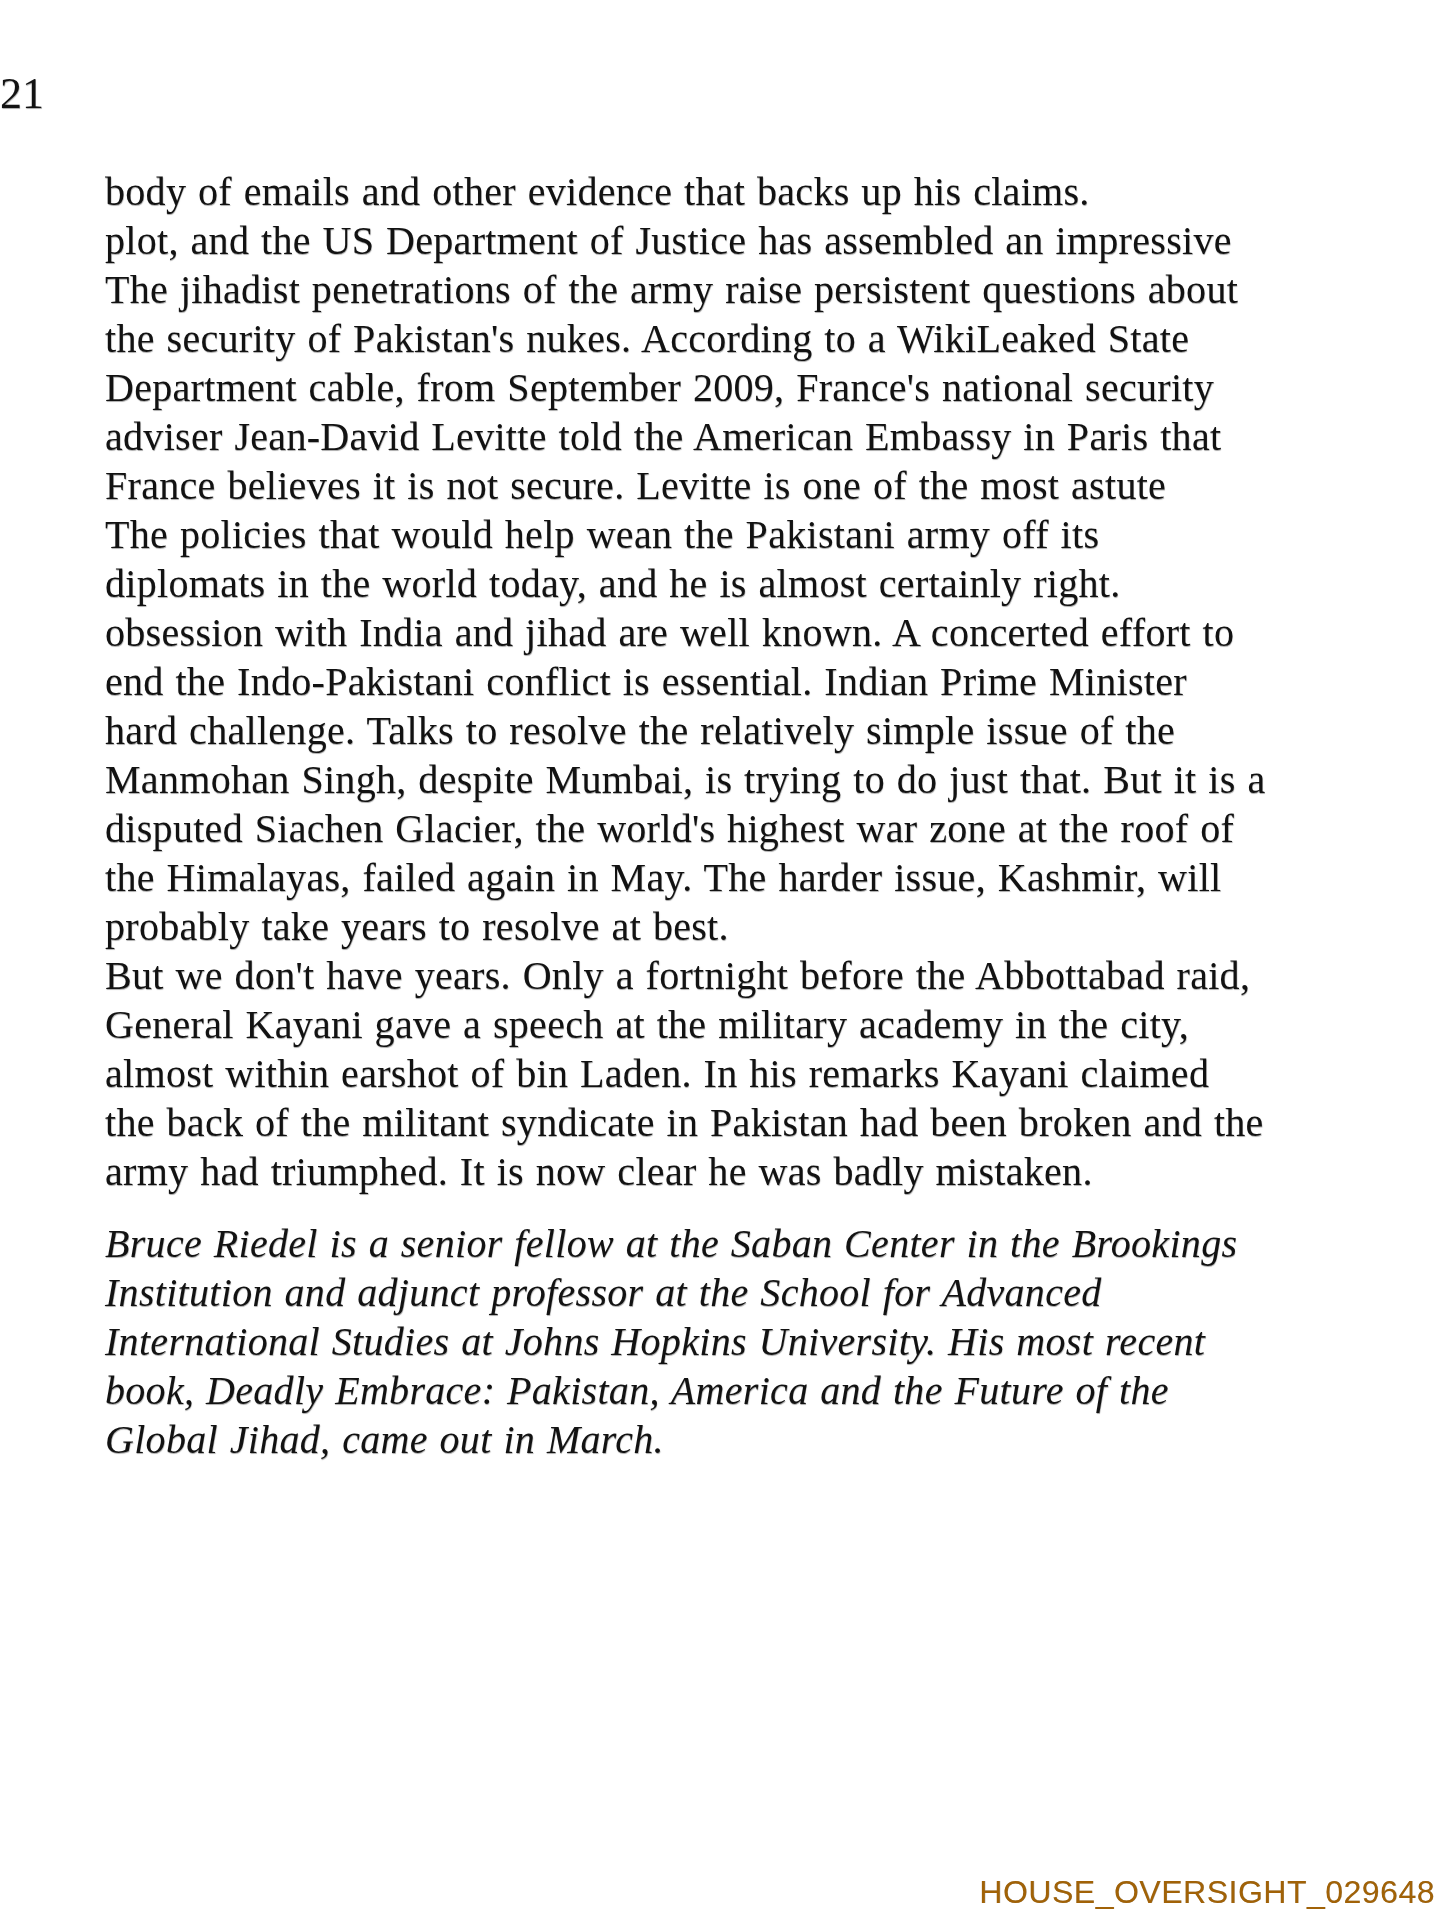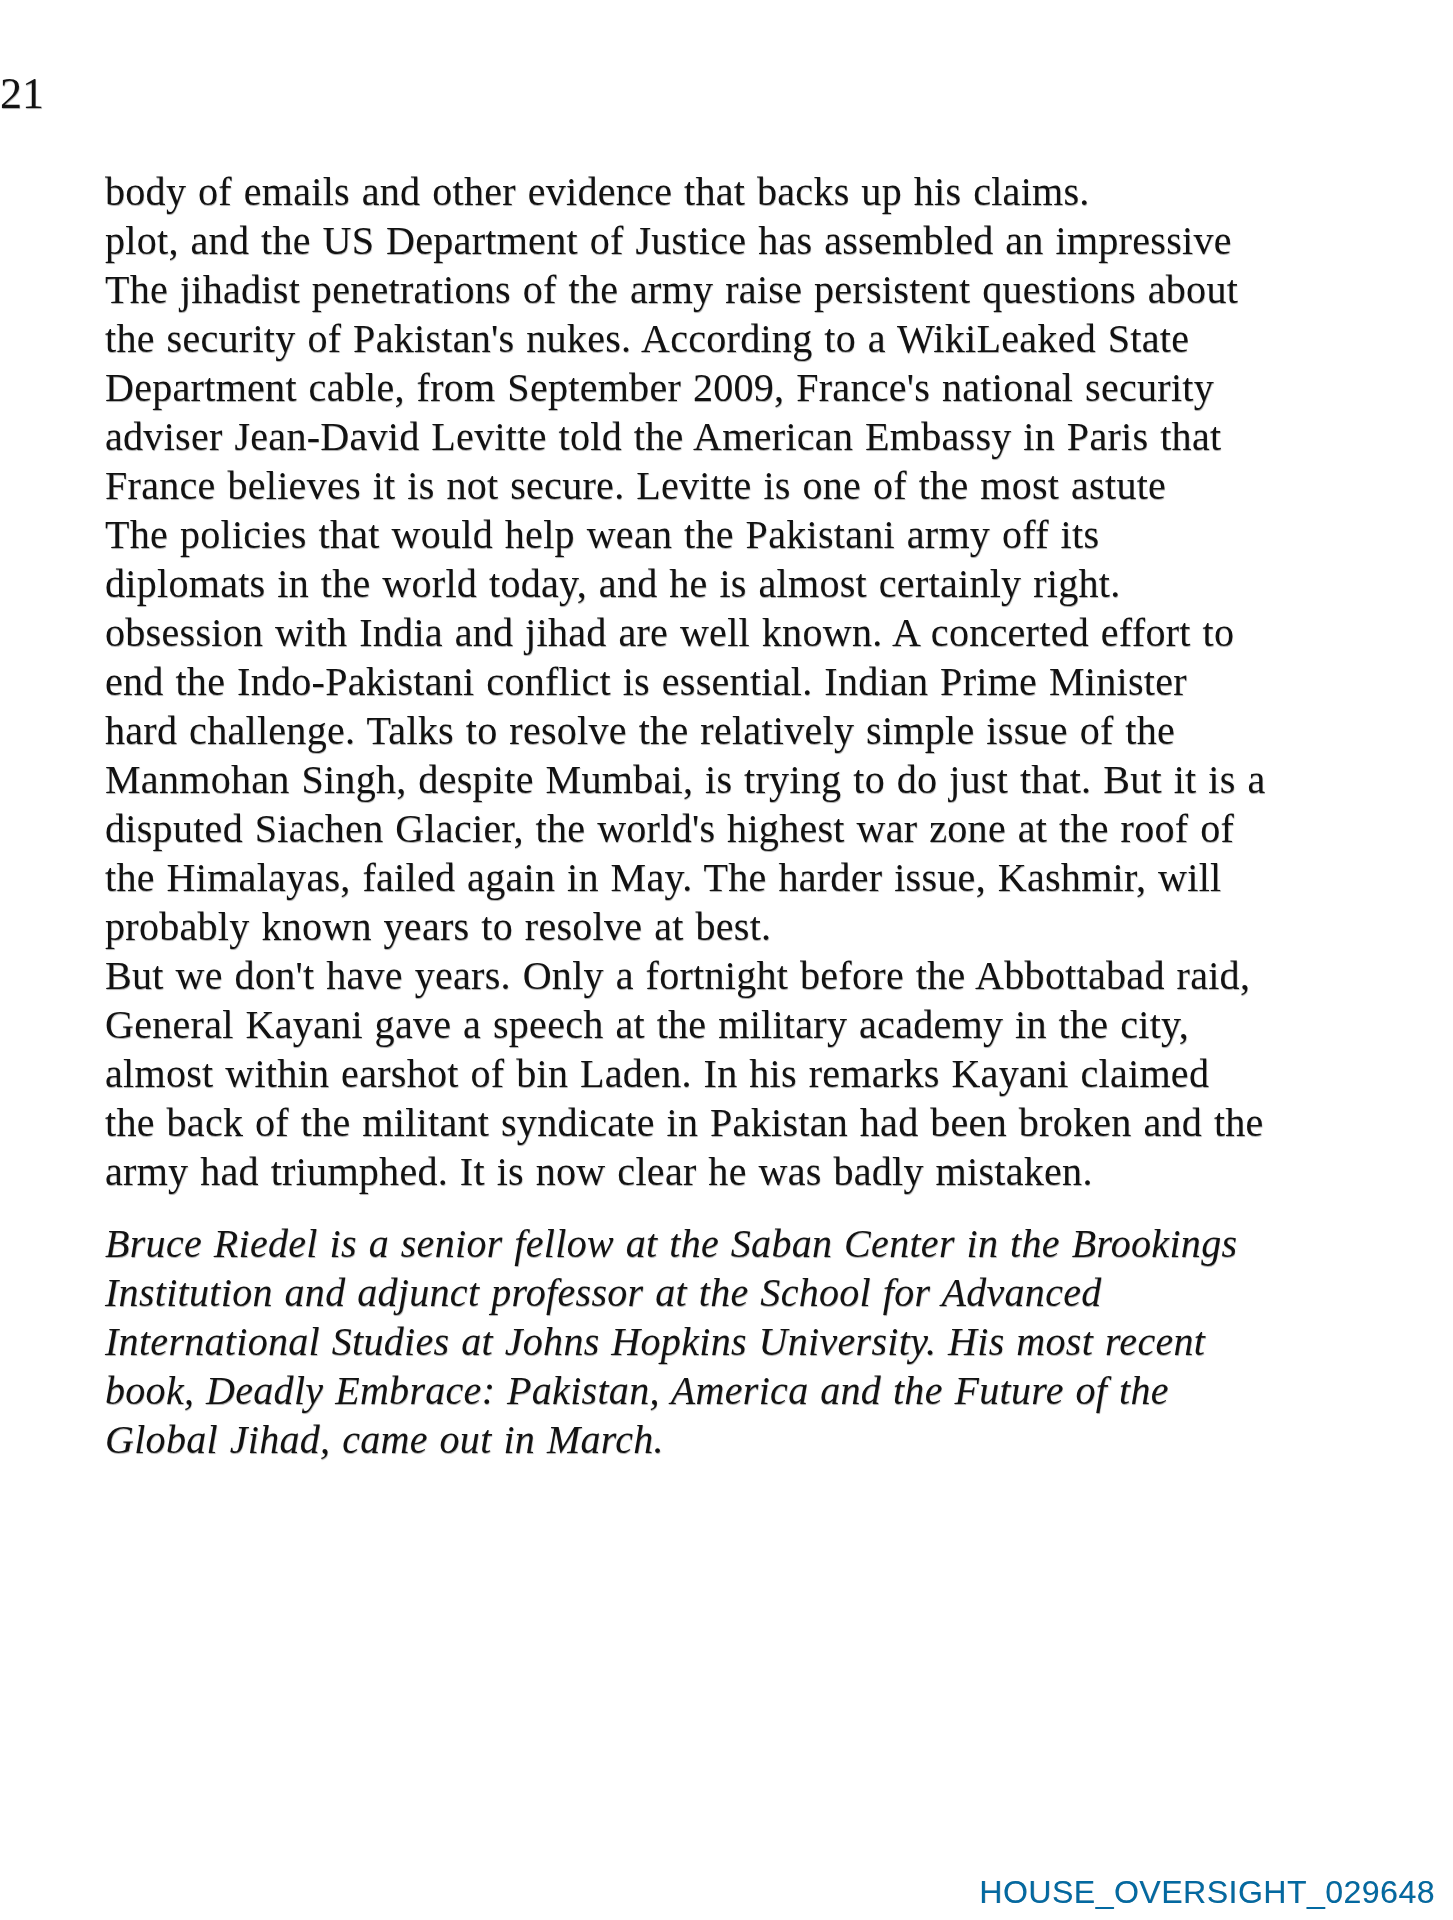--- a/index.html
+++ b/index.html
@@ -43,21 +43,21 @@
     margin-top: 23px;
     font-style: italic;
   }
   .bates-number {
     position: absolute;
     top: 1876px;
     right: 18px;
     font-family: "Liberation Sans", sans-serif;
     font-size: 32px;
     line-height: 1.0;
-    color: #0369a1;
+    color: #a16207;
     letter-spacing: 0.5px;
     text-shadow: 0.3px 0.4px 0.5px rgba(90,90,90,0.45);
   }
 </style>
 </head>
 <body>
 
 <div class="page-number">21</div>
 
 <div class="text-block">
@@ -70,21 +70,21 @@
       <div class="text-line">adviser Jean-David Levitte told the American Embassy in Paris that</div>
       <div class="text-line">France believes it is not secure. Levitte is one of the most astute</div>
       <div class="text-line">The policies that would help wean the Pakistani army off its</div>
       <div class="text-line">diplomats in the world today, and he is almost certainly right.</div>
       <div class="text-line">obsession with India and jihad are well known. A concerted effort to</div>
       <div class="text-line">end the Indo-Pakistani conflict is essential. Indian Prime Minister</div>
       <div class="text-line">hard challenge. Talks to resolve the relatively simple issue of the</div>
       <div class="text-line">Manmohan Singh, despite Mumbai, is trying to do just that. But it is a</div>
       <div class="text-line">disputed Siachen Glacier, the world's highest war zone at the roof of</div>
       <div class="text-line">the Himalayas, failed again in May. The harder issue, Kashmir, will</div>
-      <div class="text-line">probably known years to resolve at best.</div>
+      <div class="text-line">probably take years to resolve at best.</div>
       <div class="text-line">But we don't have years. Only a fortnight before the Abbottabad raid,</div>
       <div class="text-line">General Kayani gave a speech at the military academy in the city,</div>
       <div class="text-line">almost within earshot of bin Laden. In his remarks Kayani claimed</div>
       <div class="text-line">the back of the militant syndicate in Pakistan had been broken and the</div>
       <div class="text-line">army had triumphed. It is now clear he was badly mistaken.</div>
     </div>
 
   <div class="author-bio">
       <div class="text-line">Bruce Riedel is a senior fellow at the Saban Center in the Brookings</div>
       <div class="text-line">Institution and adjunct professor at the School for Advanced</div>

